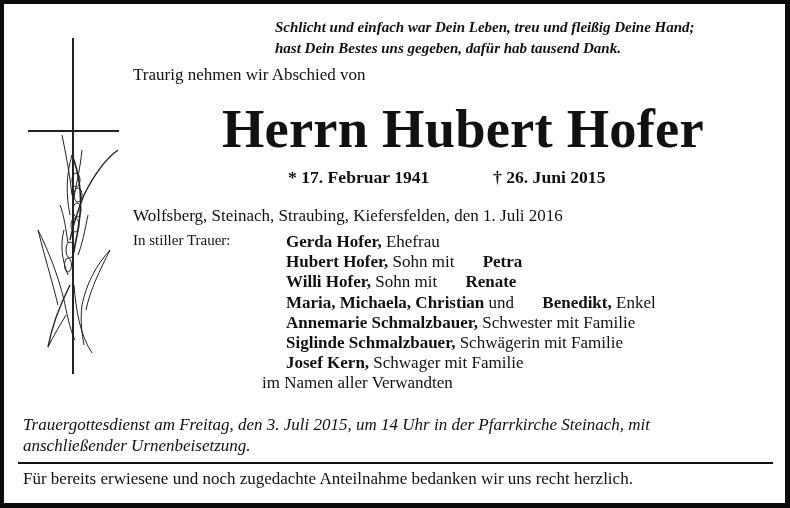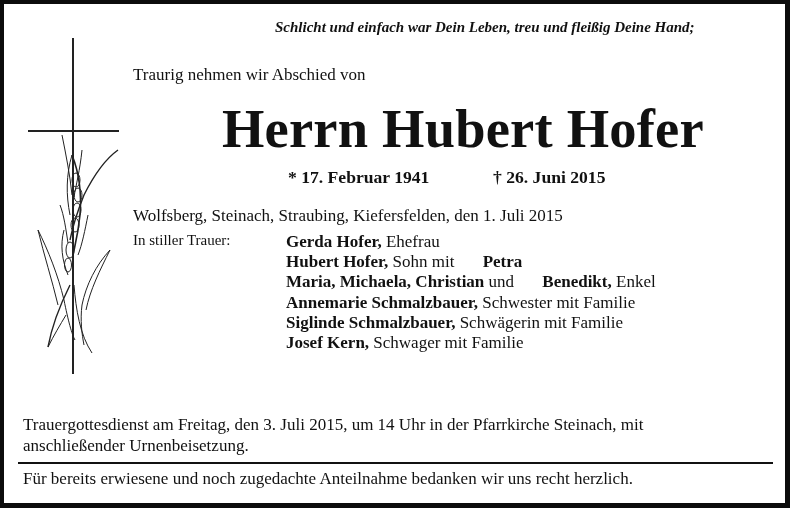--- a/index.html
+++ b/index.html
@@ -9,21 +9,21 @@
   .motto { left:275px; top:17px; font-size:15px; font-weight:bold; font-style:italic; line-height:21px; }
   .intro { left:133px; top:65px; font-size:17px; }
   .name { left:222px; top:97px; font-size:54.5px; font-weight:bold; letter-spacing:0.2px; }
   .born { left:288px; top:167px; font-size:17.6px; font-weight:bold; }
   .died { left:493px; top:167px; font-size:17.6px; font-weight:bold; }
   .place { left:133px; top:206px; font-size:17px; }
   .mourn-label { left:133px; top:232px; font-size:15px; }
   .mourners { position:absolute; left:262px; top:232px; font-size:17px; line-height:20.2px; }
   .mourners div { white-space:nowrap; }
   .b { font-weight:bold;margin-left:24px; }
-  .service { left:23px; top:415px; font-size:17px; line-height:20.5px; white-space:normal; width:700px; }
+  .service { left:23px; top:415px; font-size:17px; line-height:20.5px; white-space:normal; width:700px;font-style:italic; }
   .divider { position:absolute; left:18px; top:462px; width:755px; height:2px; background:#111; }
   .thanks { left:23px; top:469px; font-size:17px; }
   .cross-v { position:absolute; left:72px; top:38px; width:2px; height:336px; background:#222; }
   .cross-h { position:absolute; left:28px; top:130px; width:91px; height:2px; background:#222; }
   .wheat { position:absolute; left:30px; top:135px; width:90px; height:235px; }
 </style>
 </head>
 <body>
 
 <div class="frame"></div>
@@ -49,39 +49,42 @@
   <path d="M8 95 C14 120 22 145 28 170"></path>
   <path d="M80 115 C66 130 56 150 52 170 C50 185 52 200 54 210"></path>
   <path d="M80 115 C70 135 60 155 56 175"></path>
   <path d="M40 150 C30 170 22 190 18 212" stroke-width="1.4"></path>
   <path d="M18 212 C24 200 30 190 36 180"></path>
   <path d="M44 150 C46 175 50 200 62 218"></path>
 </svg>
 
 <div class="abs motto">
   <div>Schlicht und einfach war Dein Leben, treu und fleißig Deine Hand;</div>
+  <div>hast Dein Bestes uns gegeben, dafür hab tausend Dank.</div>
 </div>
 
 <div class="abs intro">Traurig nehmen wir Abschied von</div>
 
 <div class="abs name">Herrn Hubert Hofer</div>
 
 <div class="abs born">* 17. Februar 1941</div>
 <div class="abs died">† 26. Juni 2015</div>
 
-<div class="abs place">Wolfsberg, Steinach, Straubing, Kiefersfelden, den 1. Juli 2015</div>
+<div class="abs place">Wolfsberg, Steinach, Straubing, Kiefersfelden, den 1. Juli 2016</div>
 
 <div class="abs mourn-label">In stiller Trauer:</div>
 
 <div class="mourners">
   <div><span class="b">Gerda Hofer,</span><span> Ehefrau</span></div>
   <div><span class="b">Hubert Hofer,</span><span> Sohn mit </span><span class="b">Petra</span></div>
+  <div><span class="b">Willi Hofer,</span><span> Sohn mit </span><span class="b">Renate</span></div>
   <div><span class="b">Maria, Michaela, Christian</span><span> und </span><span class="b">Benedikt,</span><span> Enkel</span></div>
   <div><span class="b">Annemarie Schmalzbauer,</span><span> Schwester mit Familie</span></div>
   <div><span class="b">Siglinde Schmalzbauer,</span><span> Schwägerin mit Familie</span></div>
   <div><span class="b">Josef Kern,</span><span> Schwager mit Familie</span></div>
+  <div><span>im Namen aller Verwandten</span></div>
 </div>
 
 <div class="abs service">Trauergottesdienst am Freitag, den 3. Juli 2015, um 14 Uhr in der Pfarrkirche Steinach, mit anschließender Urnenbeisetzung.</div>
 
 <div class="divider"></div>
 
 <div class="abs thanks">Für bereits erwiesene und noch zugedachte Anteilnahme bedanken wir uns recht herzlich.</div>
 
 </body></html>

